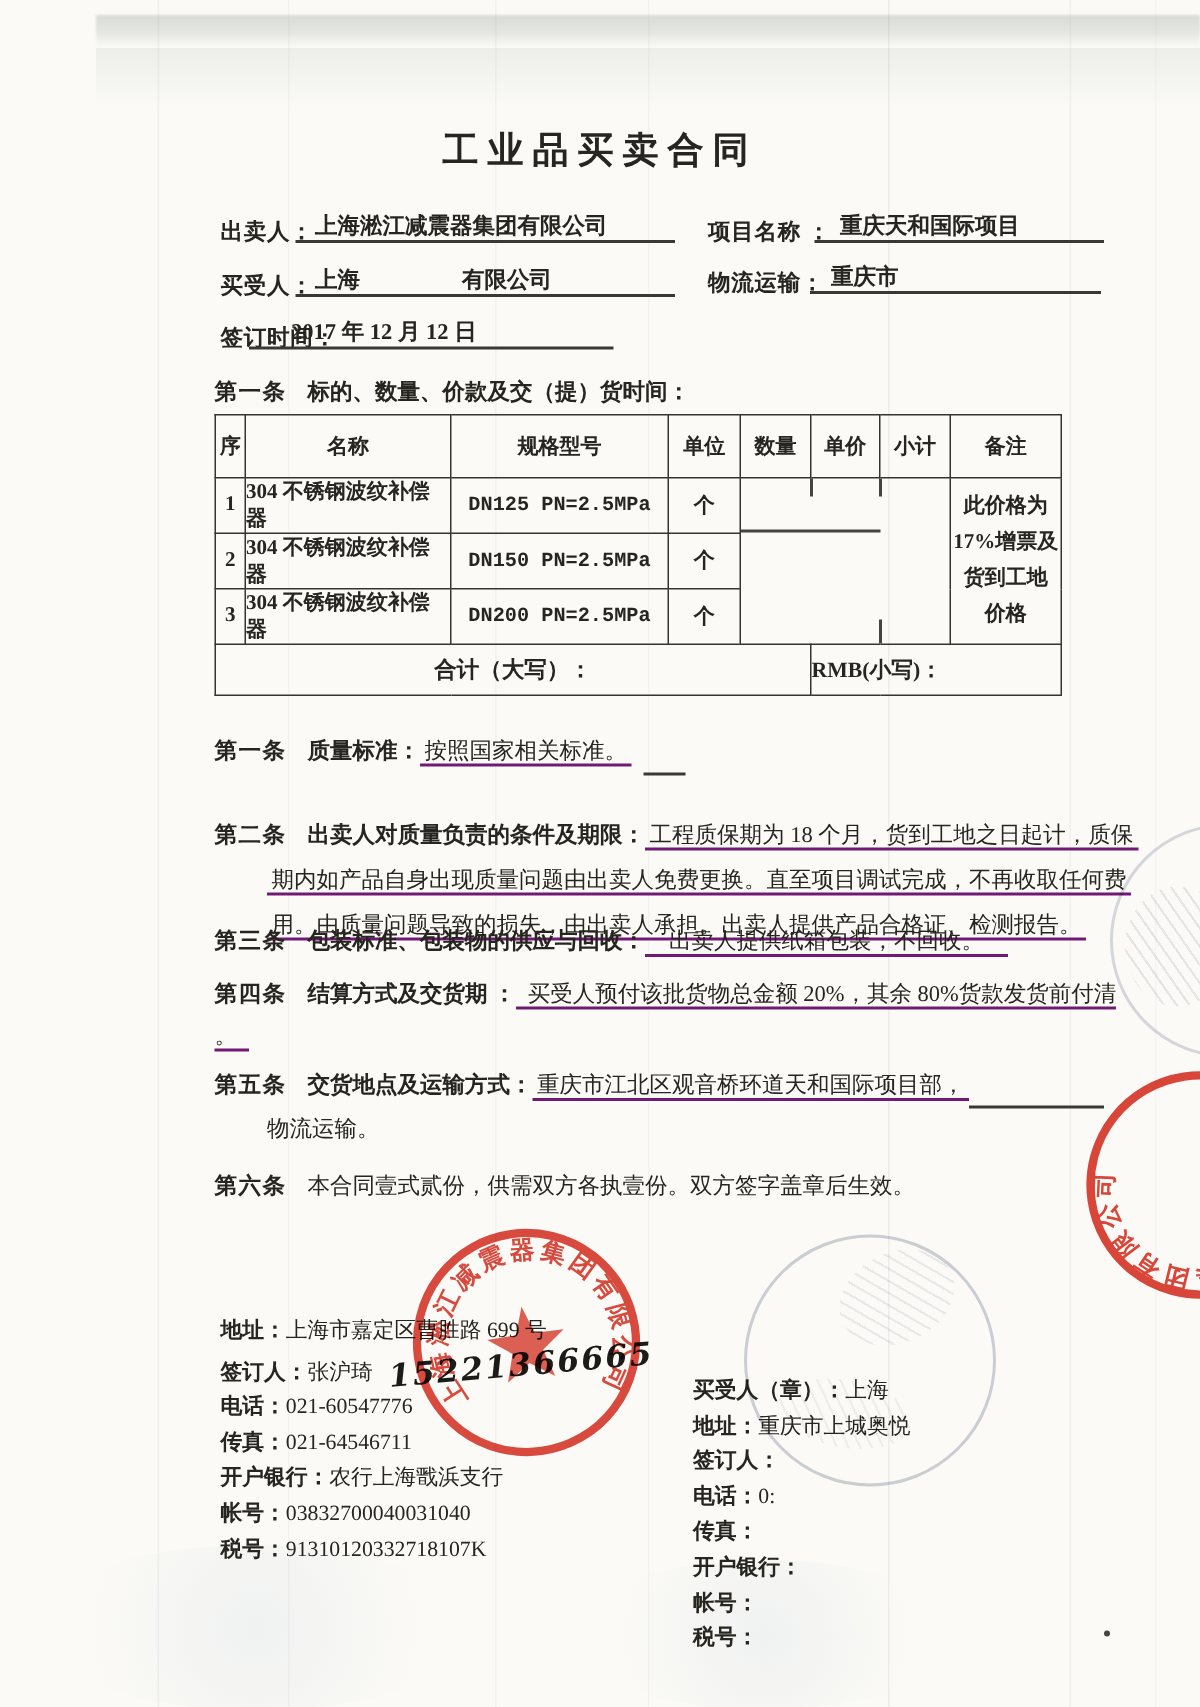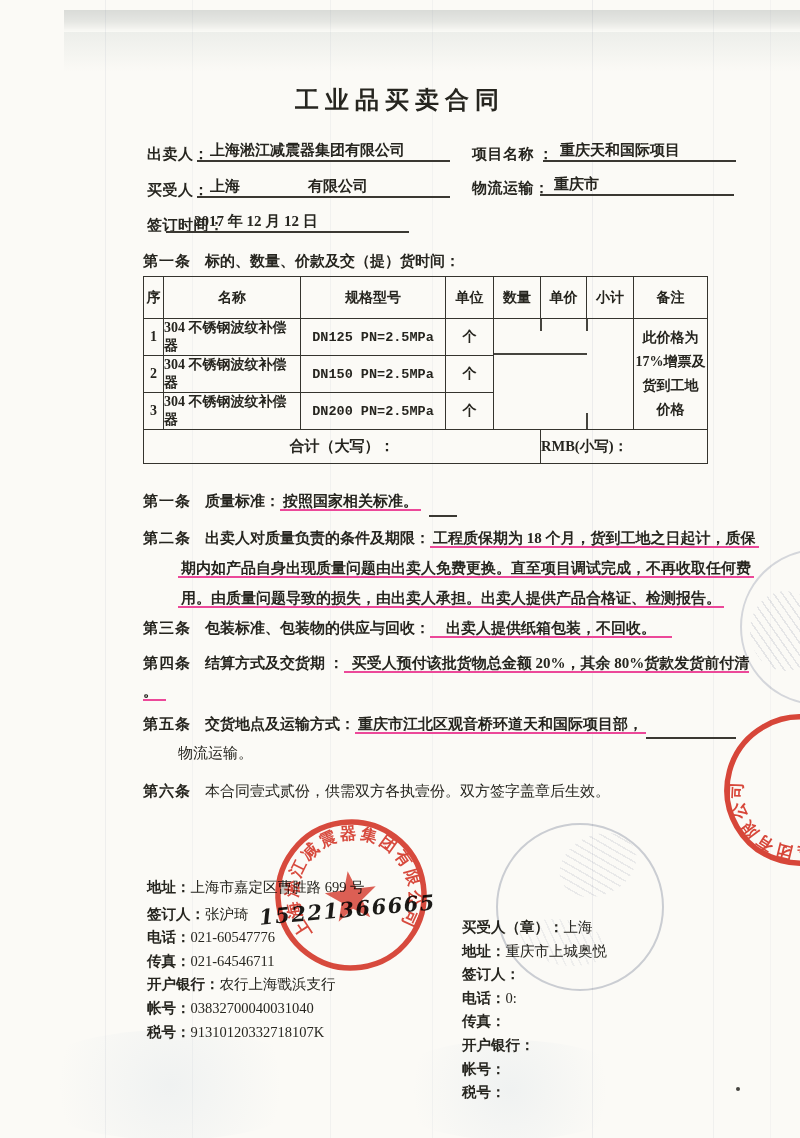--- a/index.html
+++ b/index.html
@@ -32,21 +32,21 @@
   td.spec{text-align:center;font-size:13.5px;font-family:"Liberation Mono","DejaVu Sans Mono",monospace;font-weight:700;}
   td.mergedmid{position:relative;}
   .tick{position:absolute;background:#45443e;}
   td.remark{vertical-align:top;padding:7px 0 0 8px;line-height:24px;font-size:14px;text-align:center;}
   td.total{text-align:center;font-size:15px;}
   td.rmb{padding-left:22px;font-size:14.5px;}
   
   .clause{left:143px;width:618px;font-size:15px;line-height:30px;}
   .cnum{display:inline-block;font-weight:700;letter-spacing:1px;margin-right:14px;}
   .clbl{font-weight:600;}
-  .fill{border-bottom:2px solid #ec4899;font-weight:700;padding:0 3px;}
+  .fill{border-bottom:2px solid #701a75;font-weight:400;padding:0 3px;}
   .tail{display:inline-block;border-bottom:2px solid #3a3832;height:14px;vertical-align:bottom;}
   .wrapline{margin-left:35px;}
   
   .sig{font-size:14.5px;line-height:23.6px;white-space:nowrap;}
   .sig .lab{font-weight:600;}
   .hand{display:inline-block;font-family:"DejaVu Serif",serif;font-style:italic;font-weight:700;
     font-size:21px;letter-spacing:1.5px;transform:rotate(-5deg) translateY(-2px);margin-left:10px;color:#1c1b18;}
   
   .stamp{mix-blend-mode:multiply;pointer-events:none;}
   .fcircle{border-radius:50%;mix-blend-mode:multiply;}
@@ -147,21 +147,21 @@
       <td class="total" colspan="5">合计（大写）：</td>
       <td class="rmb" colspan="3">RMB(小写)：</td>
     </tr>
   </tbody>
     </table>
 
   <div class="abs clause" style="top:486px">
     <span class="cnum">第一条</span><span class="clbl">质量标准：</span><span class="fill">按照国家相关标准。</span><span class="tail" style="width:28px;margin-left:8px"></span>
   </div>
 
-  <div class="abs clause" style="top:523px">
+  <div class="abs clause" style="top:542px">
     <div><span class="cnum">第二条</span><span class="clbl">出卖人对质量负责的条件及期限：</span><span class="fill">工程质保期为 18 个月，货到工地之日起计，质保</span></div>
     <div class="wrapline"><span class="fill">期内如产品自身出现质量问题由出卖人免费更换。直至项目调试完成，不再收取任何费</span></div>
     <div class="wrapline"><span class="fill">用。由质量问题导致的损失，由出卖人承担。出卖人提供产品合格证、检测报告。</span></div>
   </div>
 
   <div class="abs clause" style="top:613px">
     <span class="cnum">第三条</span><span class="clbl">包装标准、包装物的供应与回收：</span><span class="fill" style="padding:0 16px">出卖人提供纸箱包装，不回收。</span>
   </div>
 
   <div class="abs clause" style="top:649px;line-height:28px">

